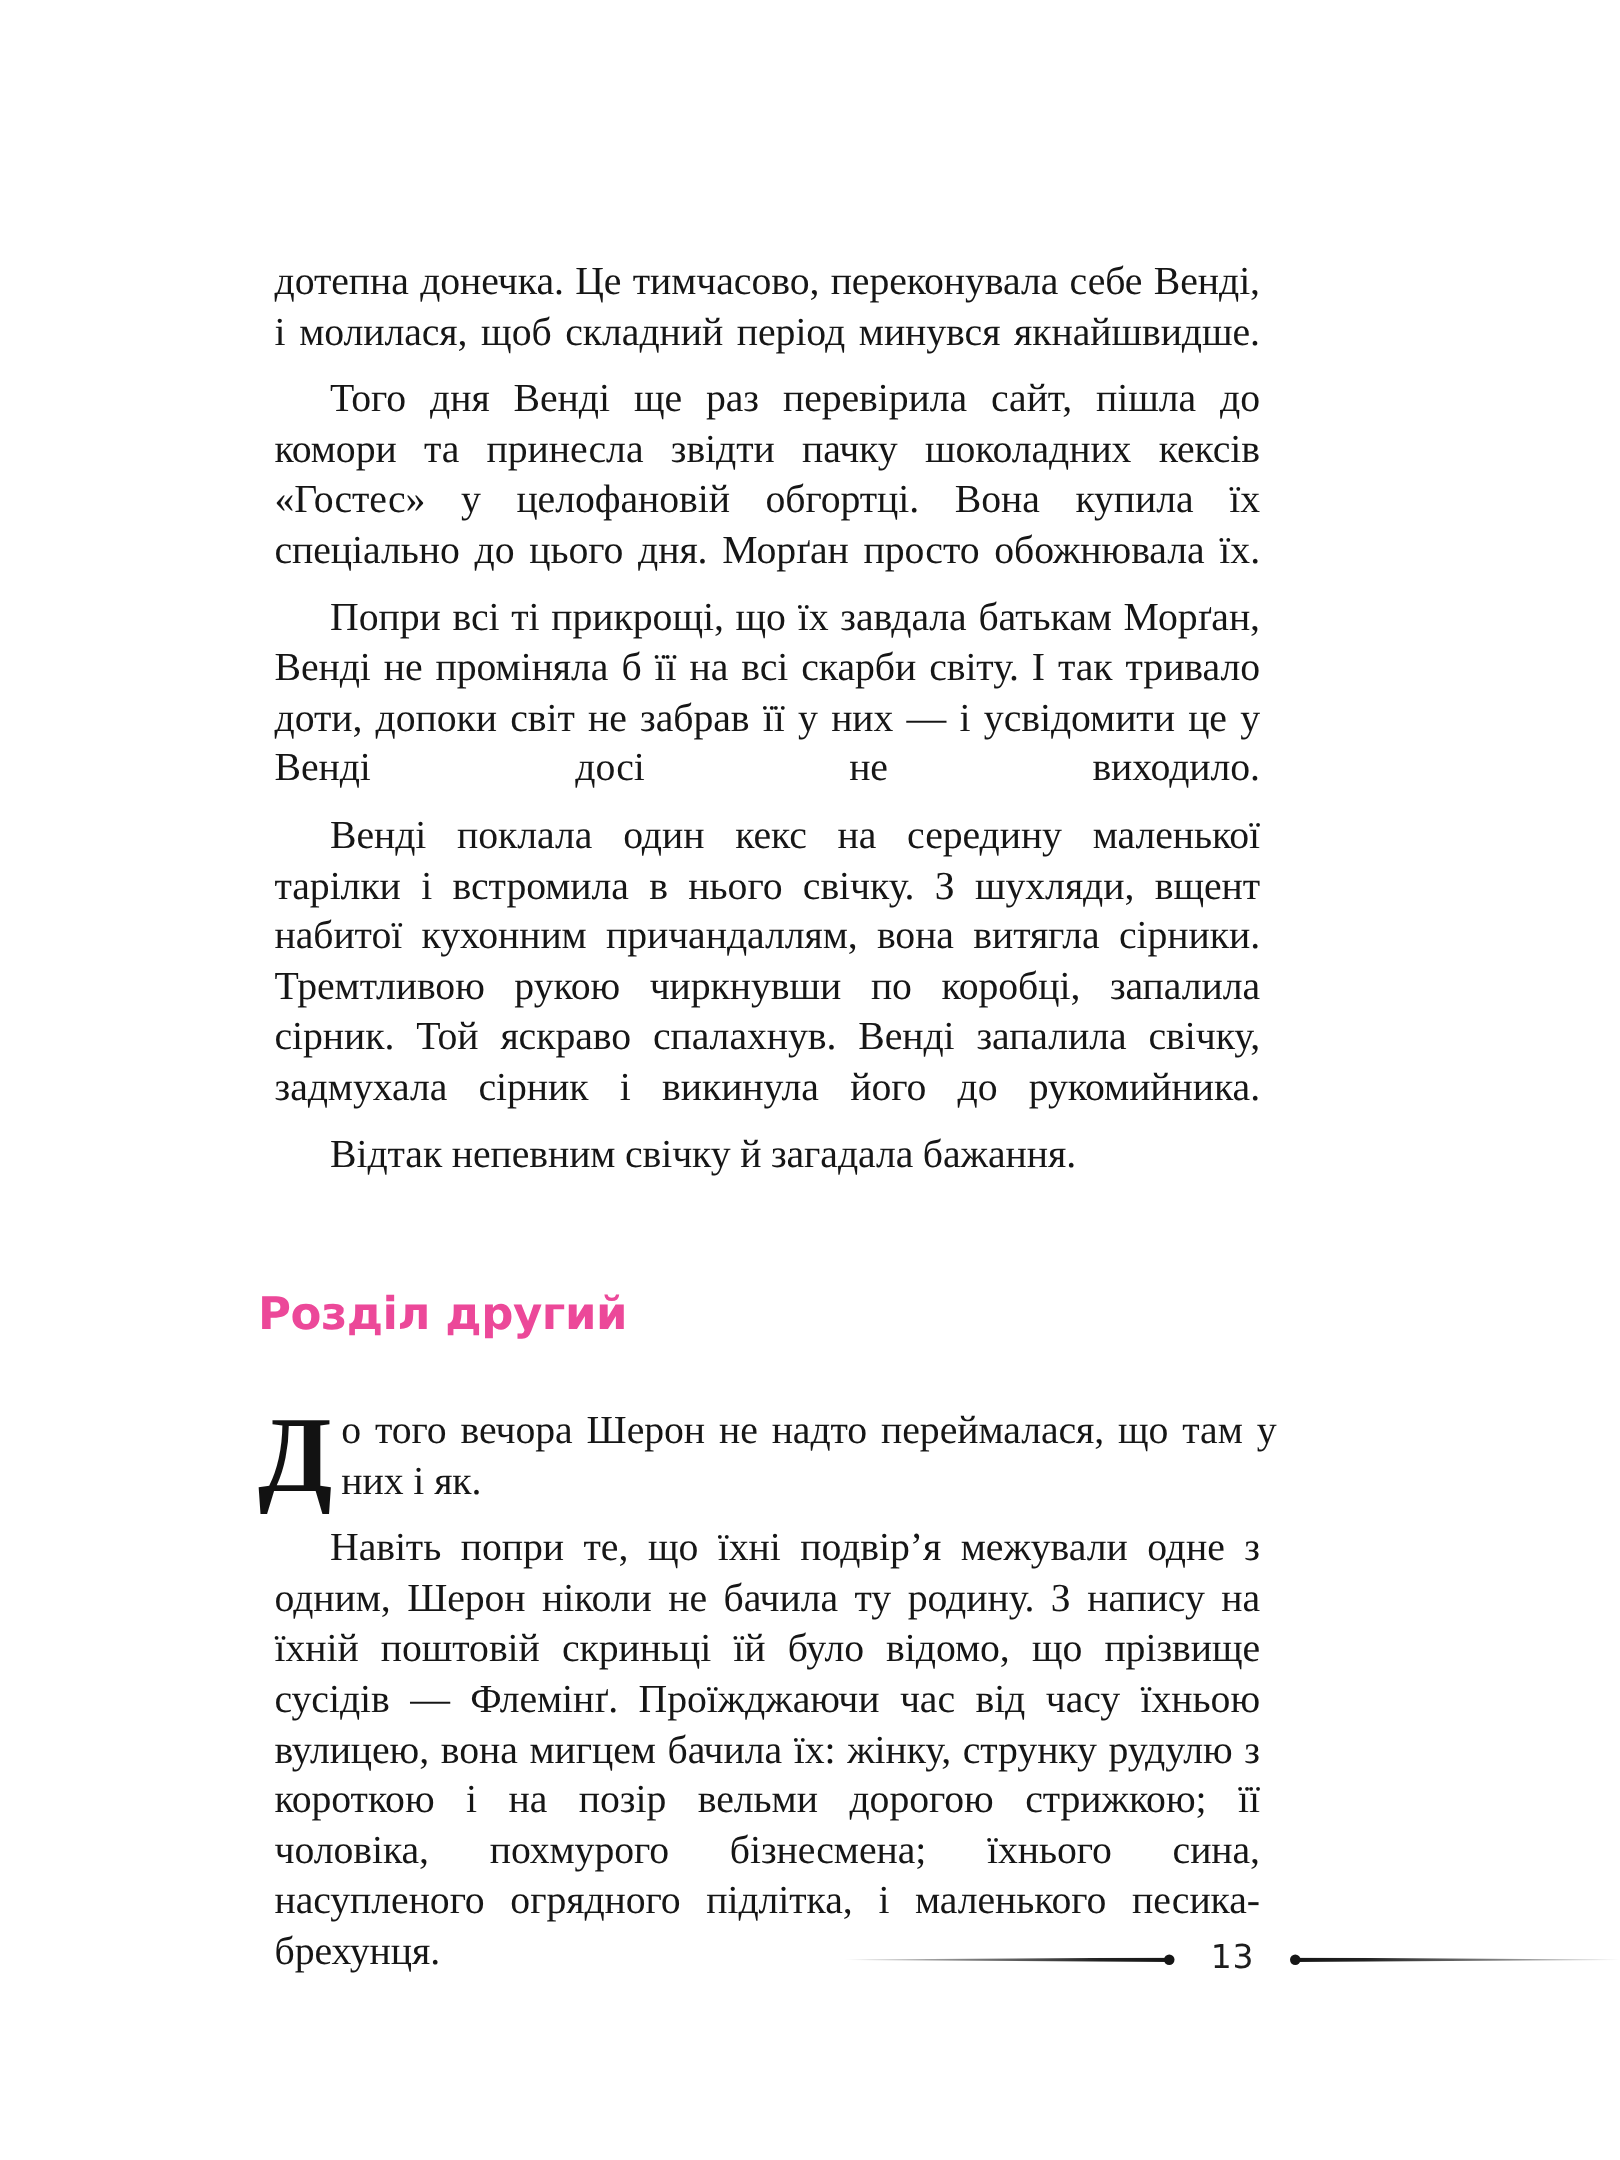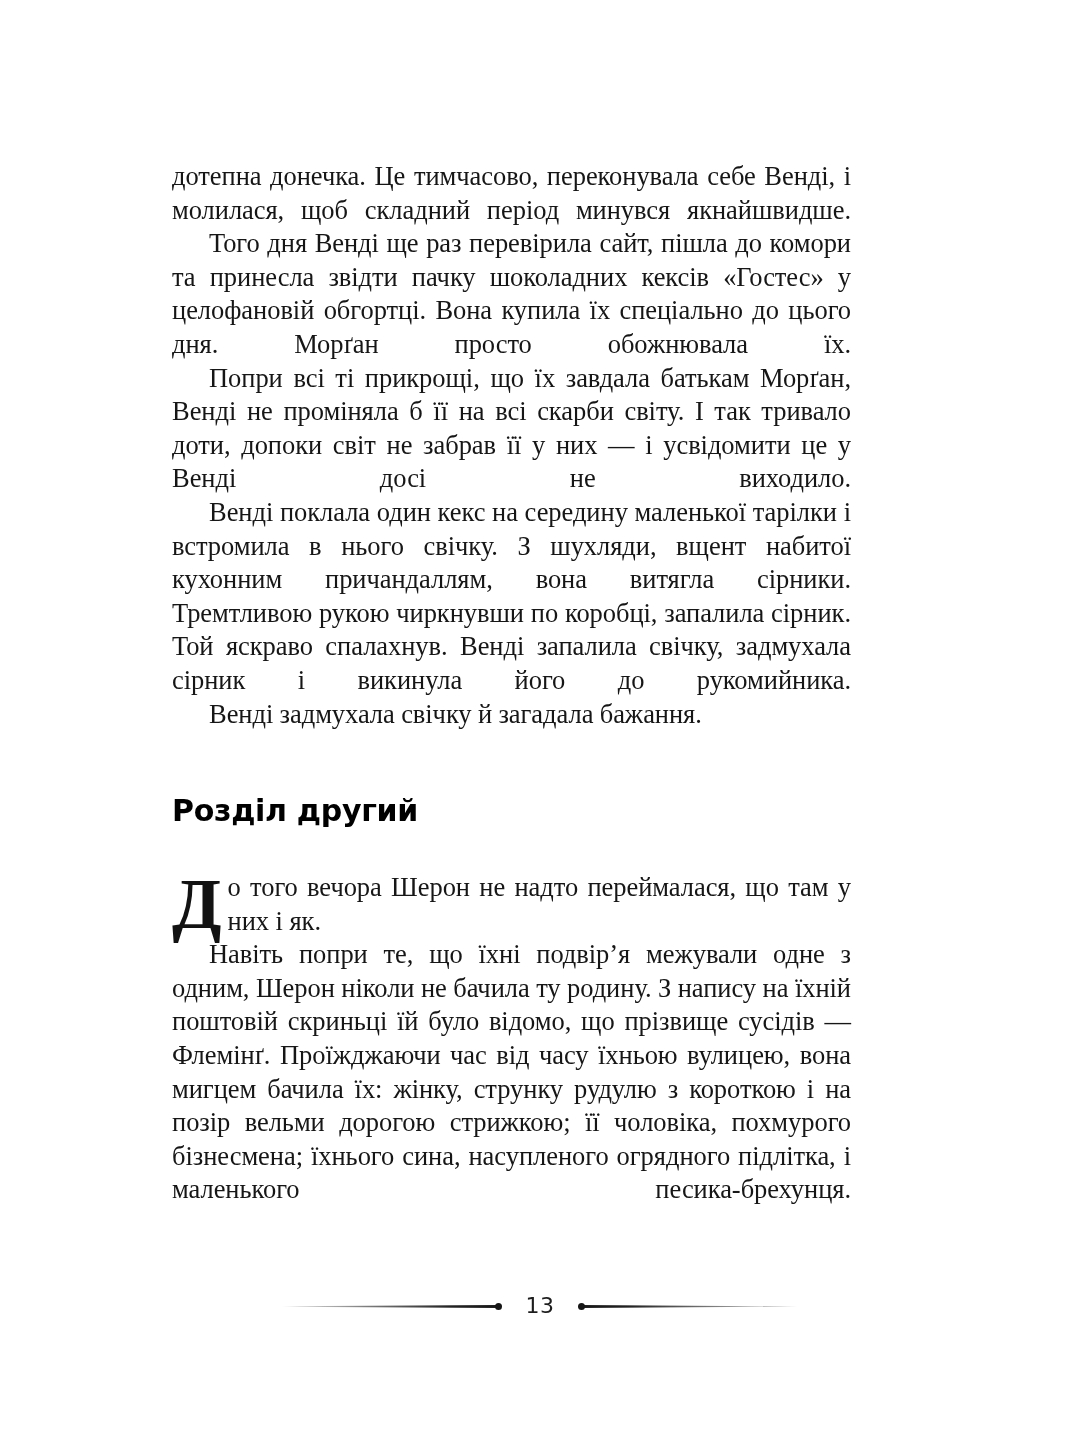--- a/index.html
+++ b/index.html
@@ -19,21 +19,21 @@
   }
 
   .text-column {
     position: absolute;
     left: 172px;
     top: 160px;
     width: 679px;
   }
 
   p.body-par {
-    margin: 0;
+    margin: 11px;
     font-size: 26.5px;
     line-height: 33.6px;
     text-align: justify;
     text-indent: 37px;
     letter-spacing: -0.05px;
     word-spacing: -0.2px;
     -webkit-font-smoothing: antialiased;
   }
 
   p.body-par.no-indent {
@@ -45,21 +45,21 @@
     text-align-last: justify;
   }
 
   .chapter-heading {
     margin: 0;
     font-family: "DejaVu Sans", "Liberation Sans", sans-serif;
     font-weight: bold;
     font-size: 30px;
     line-height: 36px;
     letter-spacing: -0.3px;
-    color: #000000;
+    color: #ec4899;
     text-indent: 0;
   }
 
   .spacer-before-heading { height: 62px; }
   .spacer-after-heading  { height: 42px; }
 
   
   .dropcap-par {
     margin: 0;
     font-size: 26.5px;
@@ -82,21 +82,21 @@
 
   
   .footer {
     position: absolute;
     left: 0;
     top: 1286px;
     width: 1080px;
     height: 40px;
     display: flex;
     align-items: center;
-    justify-content: center;
+    justify-content: flex-end;
   }
 
   .rule {
     position: relative;
     height: 6px;
     width: 218px;
     display: block;
   }
 
   .rule .taper {
@@ -158,21 +158,21 @@
 
     <p class="body-par no-indent full-justify">дотепна донечка. Це тимчасово, переконувала себе Венді, і молилася, щоб складний період минувся якнайшвидше.</p>
 
     <p class="body-par full-justify">Того дня Венді ще раз перевірила сайт, пішла до комори та принесла звідти пачку шоколадних кексів «Гостес» у целофановій обгортці. Вона купила їх спеціально до цього дня. Морґан просто обожнювала їх.</p>
 
     <p class="body-par full-justify">Попри всі ті прикрощі, що їх завдала батькам Морґан, Венді не проміняла б її на всі скарби світу. І так тривало доти, допоки світ не забрав її у них — і усвідомити це у Венді досі не виходило.</p>
 
     <p class="body-par full-justify">Венді поклала один кекс на середину маленької тарілки і встромила в нього свічку. З шухляди, вщент набитої кухонним причандаллям, вона витягла сірники. Тремтливою рукою чиркнувши по коробці, запалила сірник. Той яскраво спалахнув. Венді запалила свічку, задмухала сірник і викинула його до рукомийника.</p>
 
 
-    <p class="body-par">Венді задмухала свічку й загадала бажання.</p>
+    <p class="body-par">Відтак непевним свічку й загадала бажання.</p>
 
     <div class="spacer-before-heading"></div>
 
     <h2 class="chapter-heading">Розділ другий</h2>
 
     <div class="spacer-after-heading"></div>
 
     <p class="dropcap-par full-justify"><span class="dropcap">Д</span><span>о того вечора Шерон не надто переймалася, що там у них і як.</span></p>
 
     <p class="body-par full-justify">Навіть попри те, що їхні подвір’я межували одне з одним, Шерон ніколи не бачила ту родину. З напису на їхній поштовій скриньці їй було відомо, що прізвище сусідів — Флемінґ. Проїжджаючи час від часу їхньою вулицею, вона мигцем бачила їх: жінку, струнку рудулю з короткою і на позір вельми дорогою стрижкою; її чоловіка, похмурого бізнесмена; їхнього сина, насупленого огрядного підлітка, і маленького песика-брехунця.</p>

